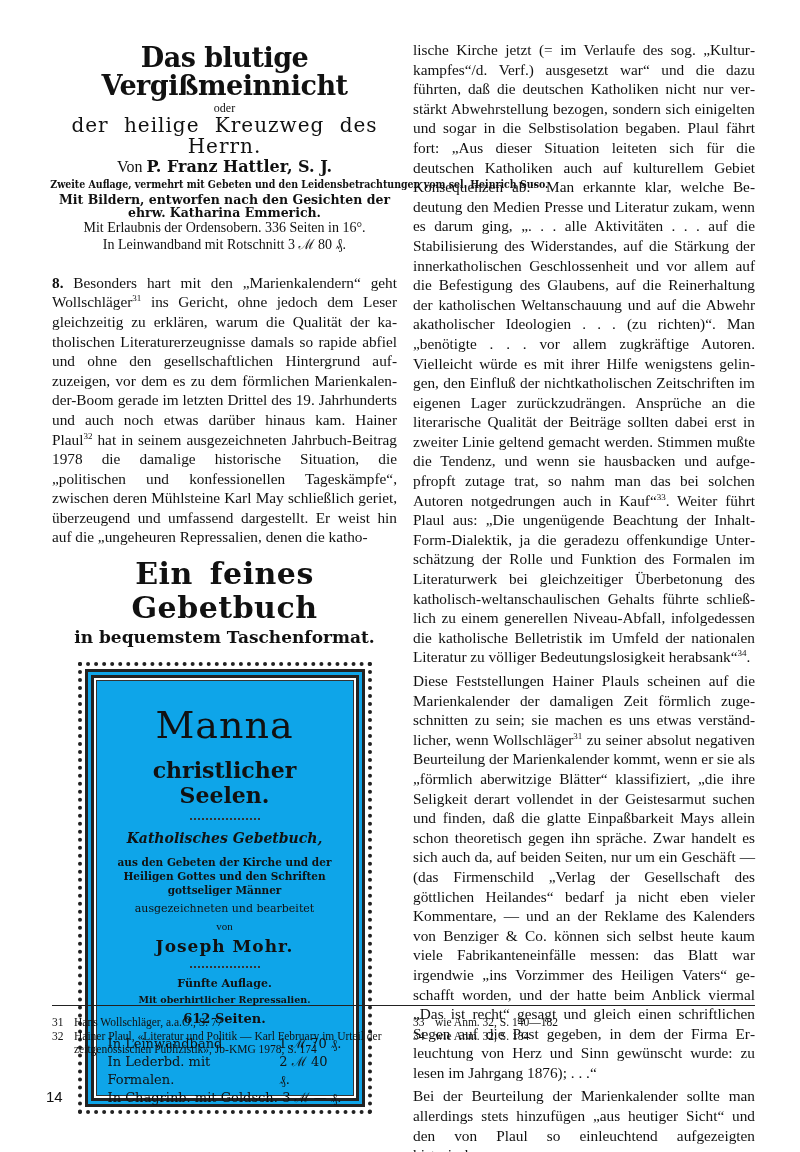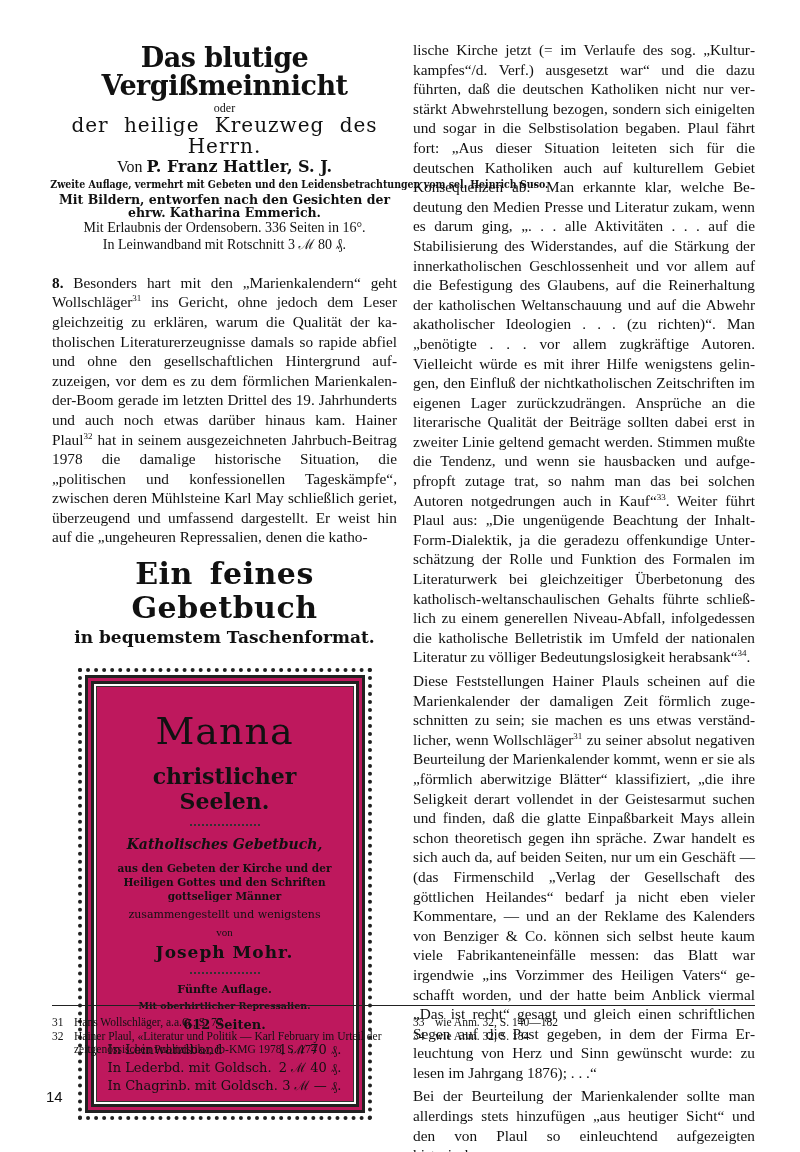--- a/index.html
+++ b/index.html
@@ -24,23 +24,23 @@
 
   .body-text { font-size: 15.3px; line-height: 19.6px; text-align: justify; hyphens: manual; }
   .p1 { margin-top: 20px; text-indent: 0; }
   sup { font-size: 9px; line-height: 0; vertical-align: 6px; }
 
   
   .ad2 { text-align: center; margin-top: 10px; }
   .ad2 .h1 { font-family: "DejaVu Serif", serif; font-weight: bold; font-size: 30px; letter-spacing: 0.5px; word-spacing: 6px; line-height: 34px; }
   .ad2 .h2 { font-family: "DejaVu Serif", serif; font-weight: bold; font-size: 17px; margin-top: 2px; }
   .frame {
-    position: relative; margin: 28px auto 0; width: 262px; height: 420px;
+    position: relative; margin: 22px auto 0; width: 262px; height: 420px;
     border: 9px double #222; padding: 0;
-    background: #be185d;
+    background: #0ea5e9;
     box-shadow: inset 0 0 0 2px #fff, inset 0 0 0 3px #333;
   }
   .frame::before {
     content: ""; position: absolute; inset: -16px;
     border: 4px dotted #222; pointer-events: none;
   }
   .frame-inner { padding: 26px 14px 10px; text-align: center; line-height: 1.15; }
   .f-title { font-family: "DejaVu Serif", serif; font-size: 38px; letter-spacing: 1px; }
   .f-sub { font-family: "DejaVu Serif", serif; font-weight: bold; font-size: 22px; margin-top: 10px; }
   .squiggle { width: 70px; margin: 10px auto; border-top: 2px dotted #333; }
@@ -93,34 +93,34 @@
   <div class="ad2">
     <div class="h1">Ein feines Gebetbuch</div>
     <div class="h2">in bequemstem Taschenformat.</div>
     <div class="frame">
       <div class="frame-inner">
         <div class="f-title">Manna</div>
         <div class="f-sub">christlicher Seelen.</div>
         <div class="squiggle"></div>
         <div class="f-kind">Katholisches Gebetbuch,</div>
         <div class="f-desc">aus den Gebeten der Kirche und der Heiligen Gottes und den Schriften gottseliger Männer</div>
-        <div class="f-comp">zusammengestellt und wenigstens</div>
+        <div class="f-comp">ausgezeichneten und bearbeitet</div>
         <div class="f-von">von</div>
         <div class="f-author">Joseph Mohr.</div>
         <div class="squiggle"></div>
         <div class="f-ed">Fünfte Auflage.</div>
         <div class="f-perm">Mit oberhirtlicher Repressalien.</div>
         <div class="f-pages">612 Seiten.</div>
         <div class="prices">
           <div class="price-row">
             <span>In Leinwandband</span>
             <span>1 ℳ 70 ₰.</span>
           </div>
           <div class="price-row">
-            <span>In Lederbd. mit Goldsch.</span>
+            <span>In Lederbd. mit Formalen.</span>
             <span>2 ℳ 40 ₰.</span>
           </div>
           <div class="price-row">
             <span>In Chagrinb. mit Goldsch.</span>
             <span>3 ℳ — ₰.</span>
           </div>
         </div>
       </div>
     </div>
   </div>

